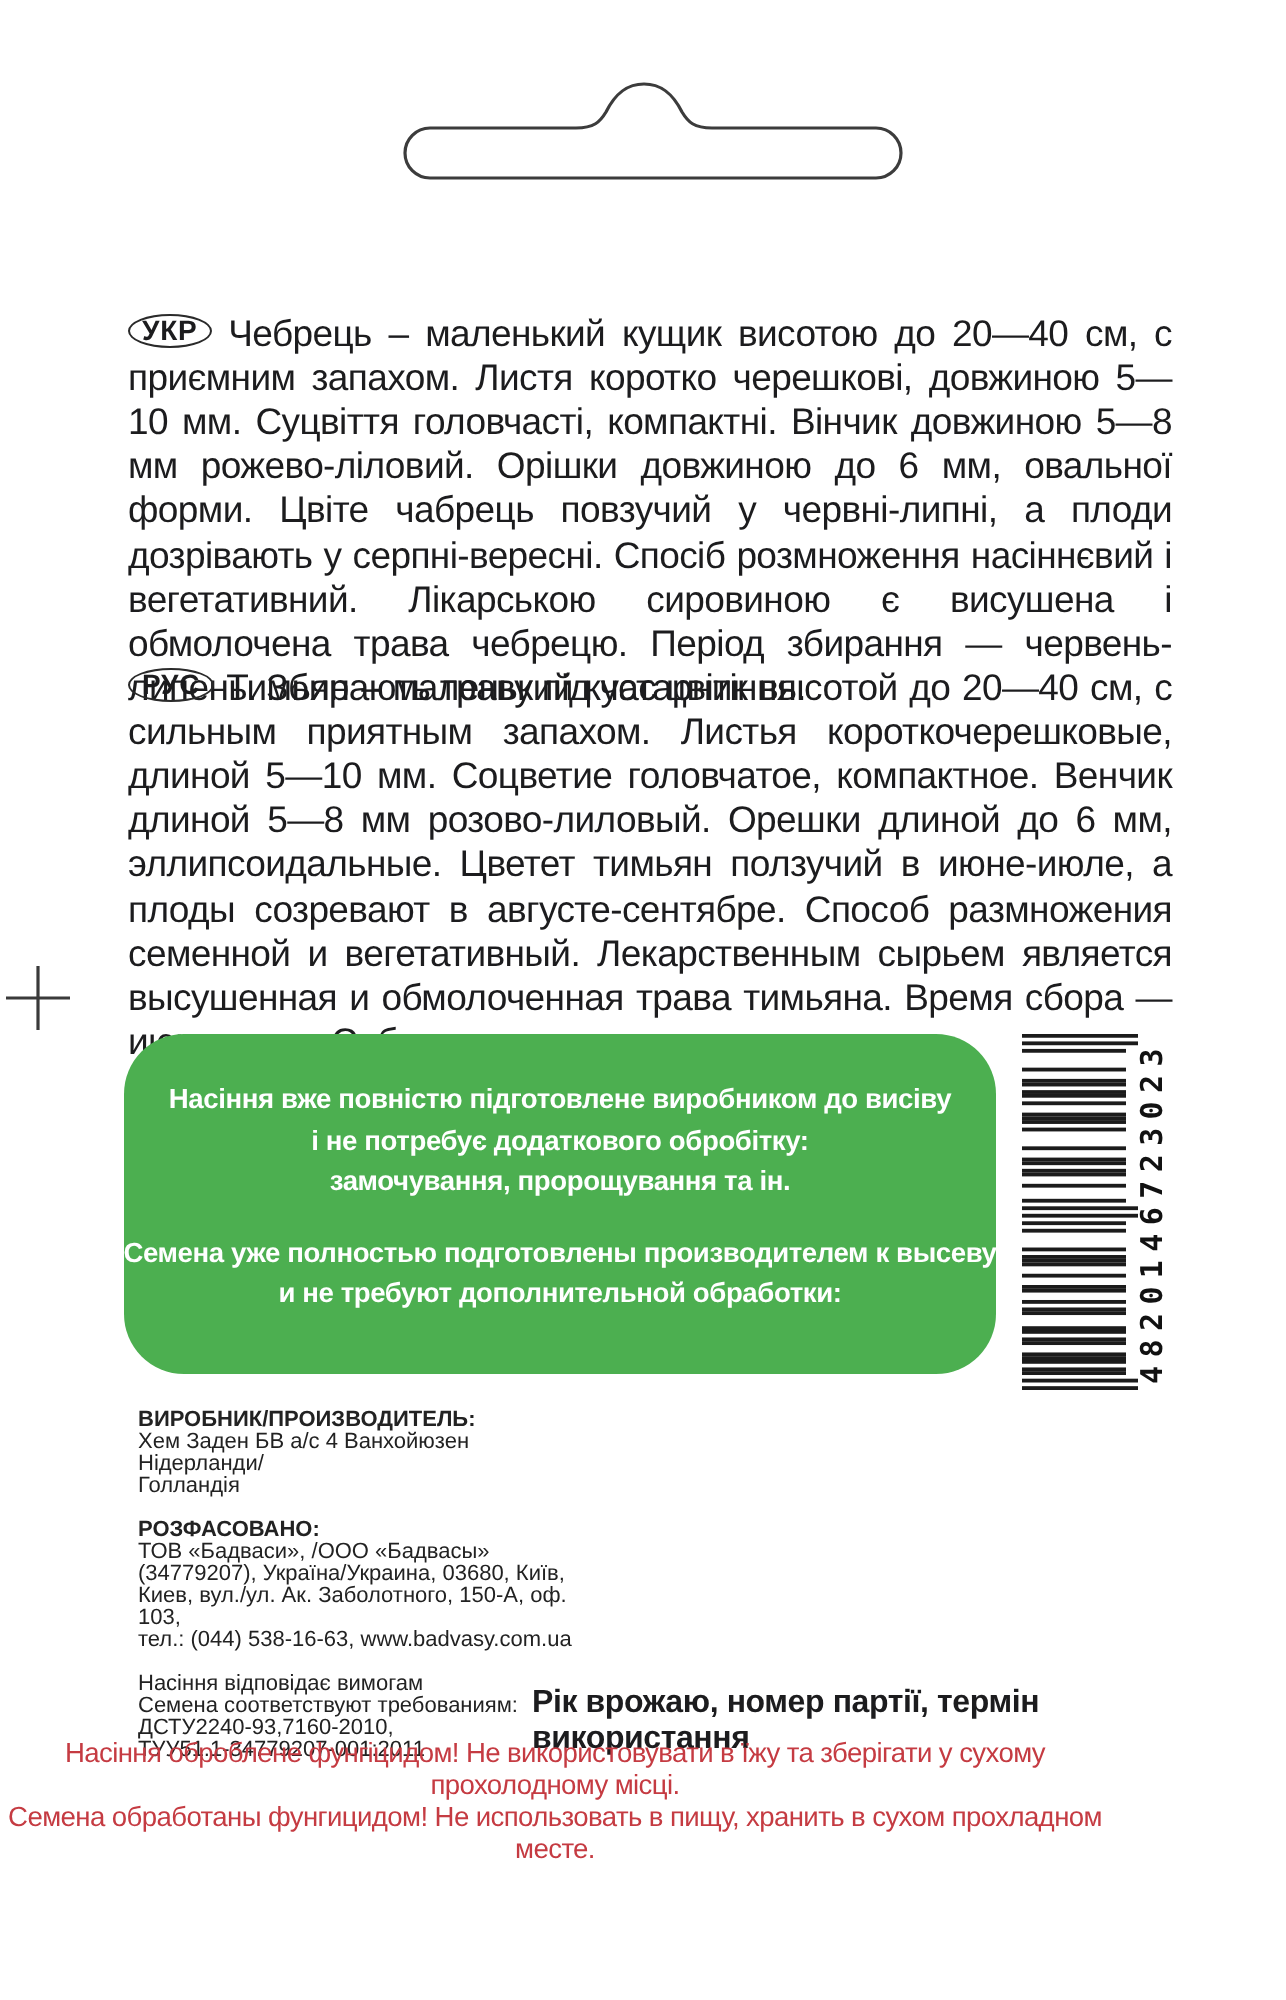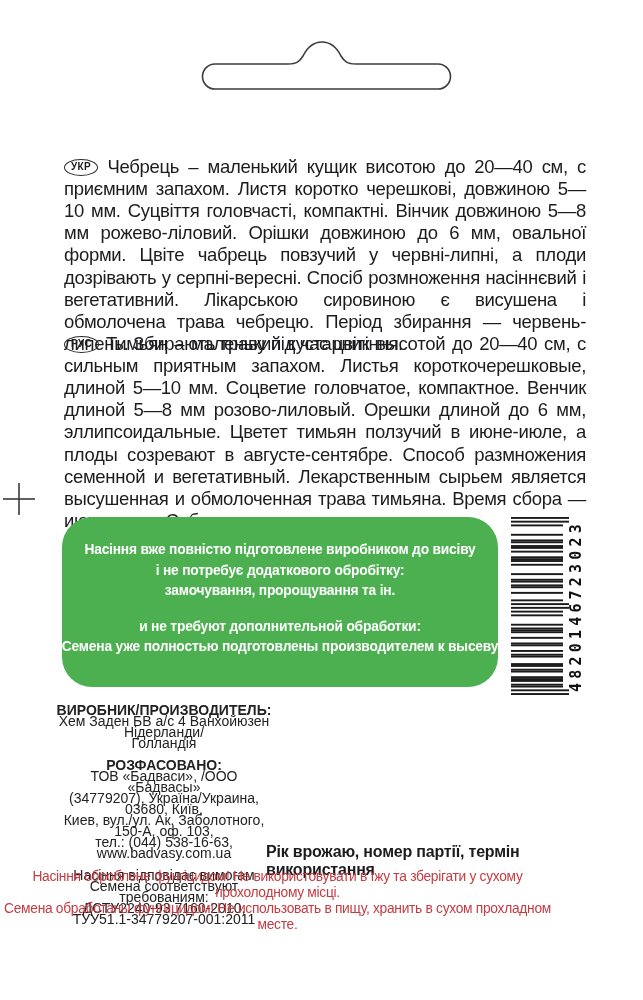--- a/index.html
+++ b/index.html
@@ -14,21 +14,21 @@
   
   .desc{
     position:absolute;left:64px;width:522px;
     font-size:18.5px;line-height:22.2px;letter-spacing:-0.3px;
     text-align:justify;color:#1c1c1e;
   }
   #desc-ukr{top:137px;}
   #desc-rus{top:314px;}
   .lang-badge{
     display:inline-block;border:1.7px solid #2a2a2a;border-radius:50%;
-    font-size:10px;font-weight:bold;letter-spacing:0.4px;
+    font-size:14px;font-weight:bold;letter-spacing:0.4px;
     padding:1px 6px 2px 6px;vertical-align:2.5px;line-height:12px;
   }
   .plant-name{font-weight:normal;}
   
   #green-box{
     position:absolute;left:62px;top:517px;width:436px;height:170px;
     border-radius:30px;box-sizing:border-box;
     display:flex;flex-direction:column;justify-content:center;align-items:center;
     gap:15px;padding:4px 10px 10px 10px;
   }
@@ -44,22 +44,22 @@
   }
   #barcode-bars{position:absolute;left:5px;top:0;}
   #barcode-digits{
     position:absolute;left:0;top:56px;width:188px;
     font-family:"DejaVu Sans Mono",monospace;
     font-size:15px;font-weight:bold;color:#111;
     letter-spacing:4.2px;text-align:center;white-space:nowrap;
   }
   
   #producer{
-    position:absolute;left:54px;top:705px;width:220px;
-    font-size:14px;line-height:11px;color:#222;text-align:center;
+    position:absolute;left:69px;top:705px;width:220px;
+    font-size:11px;line-height:11px;color:#222;
   }
   .prod-header{font-weight:bold;}
   .prod-gap{height:11px;}
   
   #harvest-note{
     position:absolute;left:266px;top:843px;width:330px;
     font-size:16px;color:#1c1c1e;letter-spacing:-0.2px;font-weight:bold;
   }
   
   #warning{
@@ -94,22 +94,22 @@
     <span>– маленький кустарник высотой до 20—40 см, с сильным приятным запахом. Листья короткочерешковые, длиной 5—10 мм. Соцветие головчатое, компактное. Венчик длиной 5—8 мм розово-лиловый. Орешки длиной до 6 мм, эллипсоидальные. Цветет тимьян ползучий в июне-июле, а плоды созревают в августе-сентябре. Способ размножения семенной и вегетативный. Лекарственным сырьем является высушенная и обмолоченная трава тимьяна. Время сбора — июнь-июль. Собирают траву во время цветения.</span>
   </p>
 
   <div id="green-box" style="background: rgb(76, 175, 80);">
     <div class="green-par">
       <div>Насіння вже повністю підготовлене виробником до висіву</div>
       <div>і не потребує додаткового обробітку:</div>
       <div>замочування, пророщування та ін.</div>
     </div>
     <div class="green-par">
+      <div>Семена уже полностью подготовлены производителем к высеву</div>
       <div>и не требуют дополнительной обработки:</div>
-      <div>Семена уже полностью подготовлены производителем к высеву</div>
     </div>
   </div>
 
   <div id="barcode-wrap">
     <div id="barcode-inner">
       <svg id="barcode-bars" width="178" height="58" viewBox="0 0 95 58" preserveAspectRatio="none">
           <rect x="0" y="0" width="1.02" height="58" fill="#1b1b1b"></rect>
           <rect x="2" y="0" width="1.02" height="58" fill="#1b1b1b"></rect>
           <rect x="4" y="0" width="1.02" height="52" fill="#1b1b1b"></rect>
           <rect x="5" y="0" width="1.02" height="52" fill="#1b1b1b"></rect>

